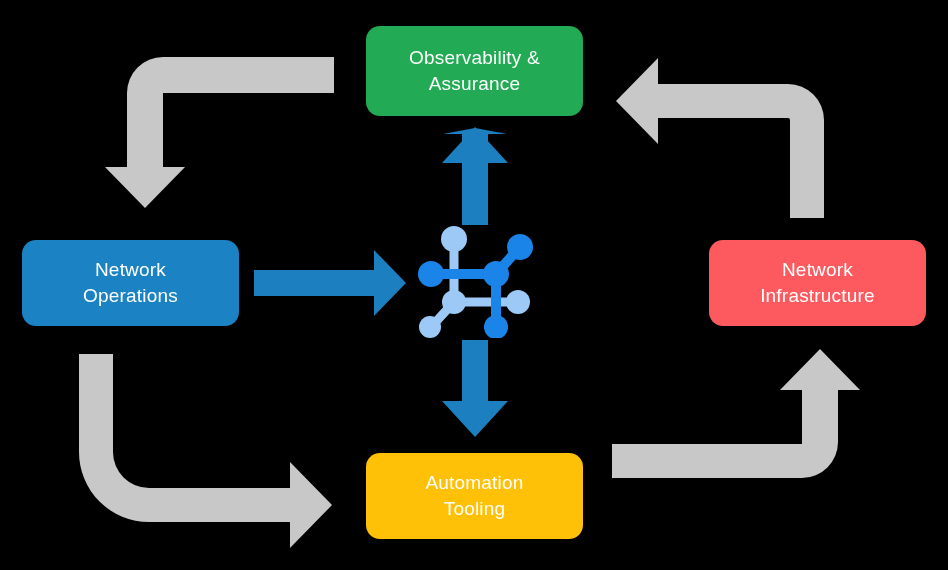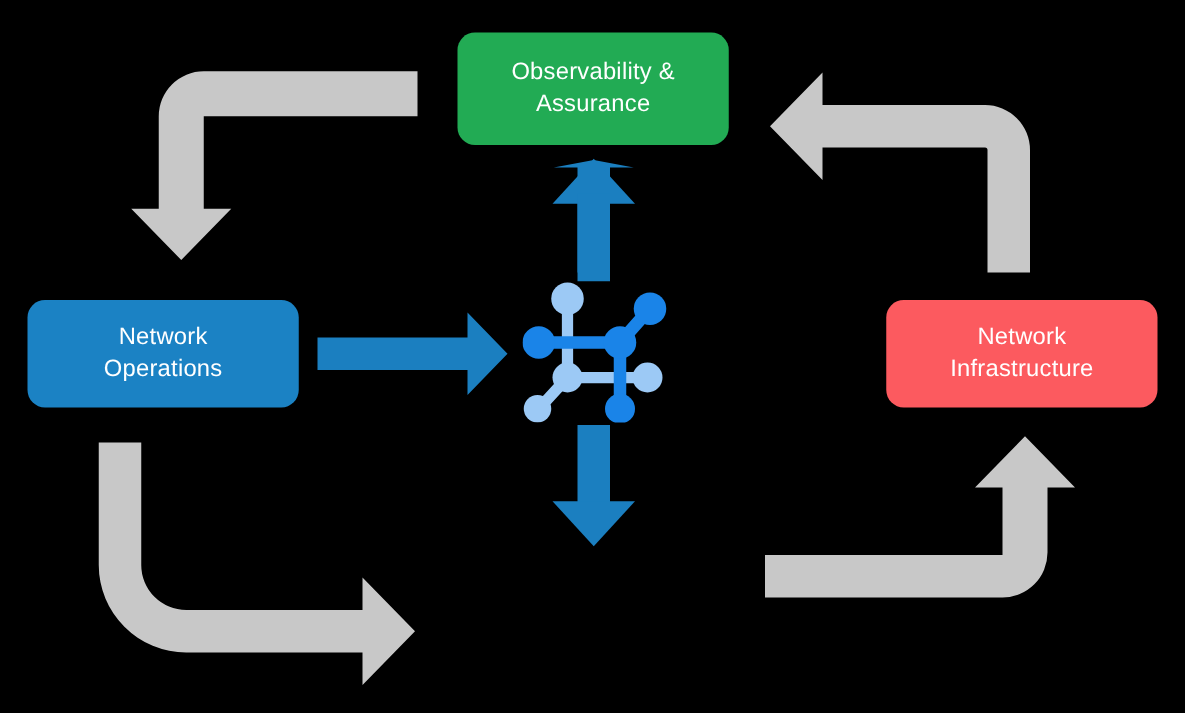--- a/index.html
+++ b/index.html
@@ -162,14 +162,18 @@
   <div class="node-box" id="box-network-operations">
     <span class="node-label">Network
 Operations</span>
   </div>
 
   <div class="node-box" id="box-network-infrastructure">
     <span class="node-label">Network
 Infrastructure</span>
   </div>
 
+  <div class="node-box" id="box-automation-tooling">
+    <span class="node-label">Automation
+Tooling</span>
+  </div>
 
 </div>
 
 </body></html>

